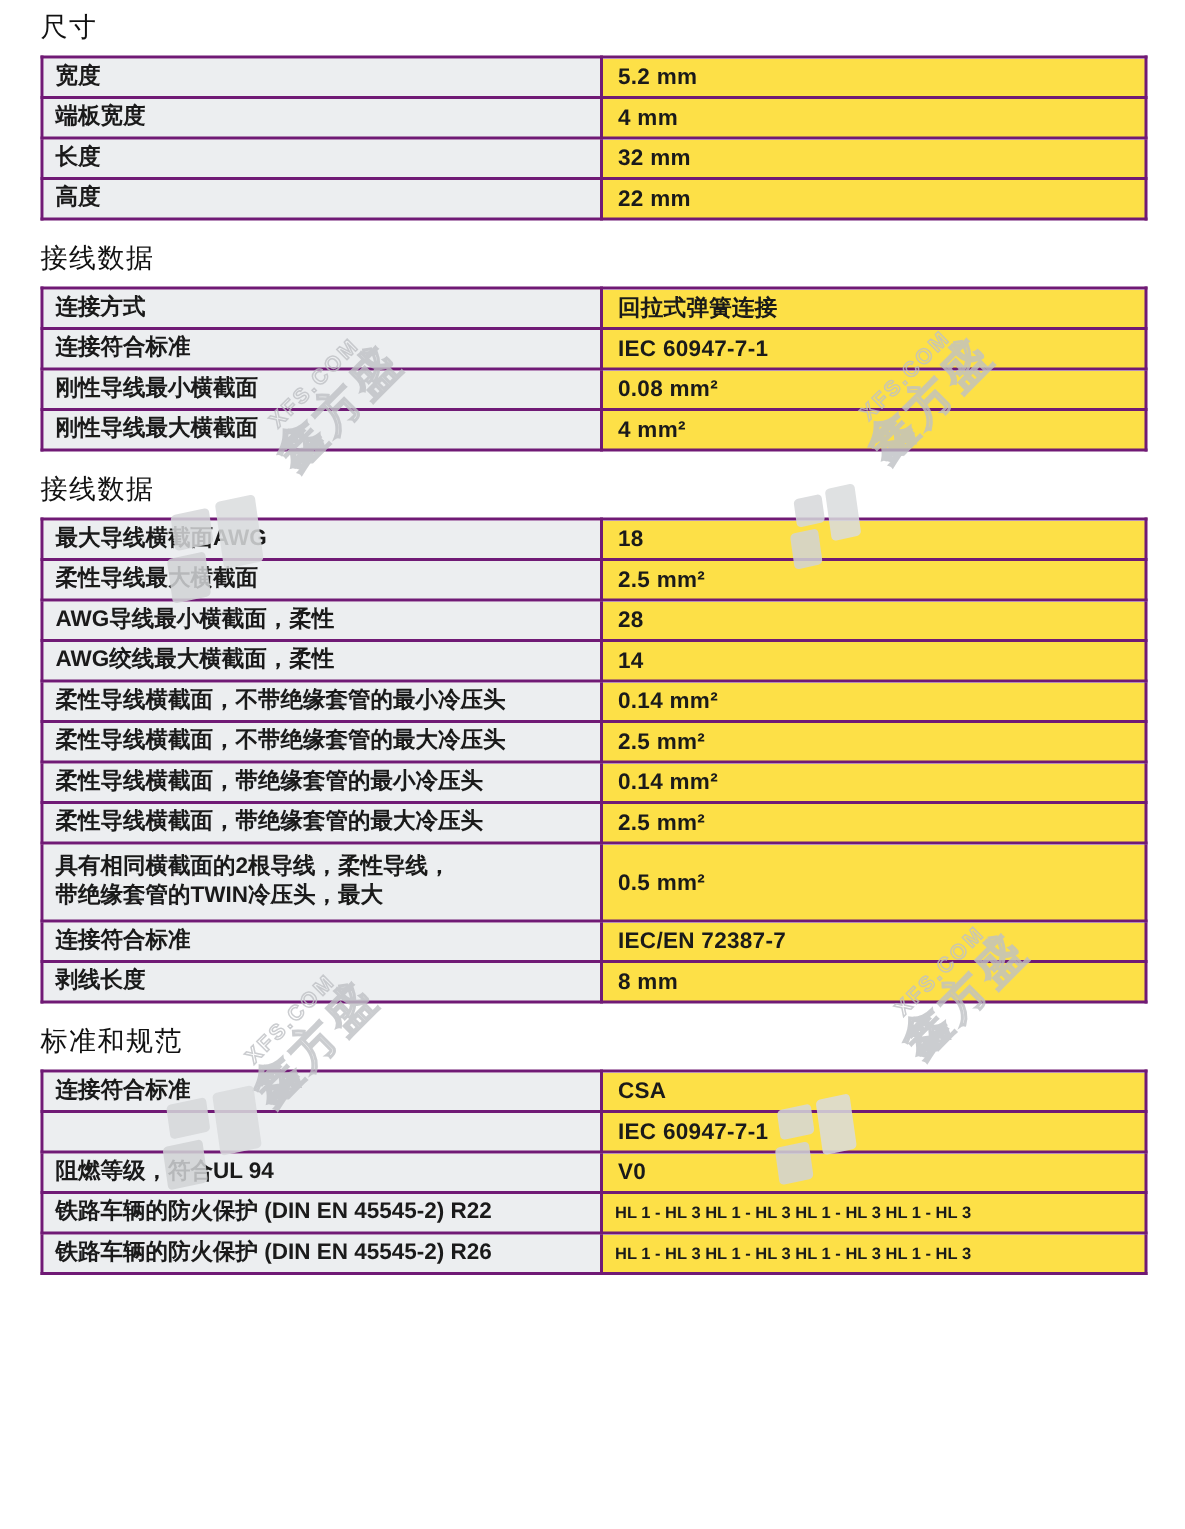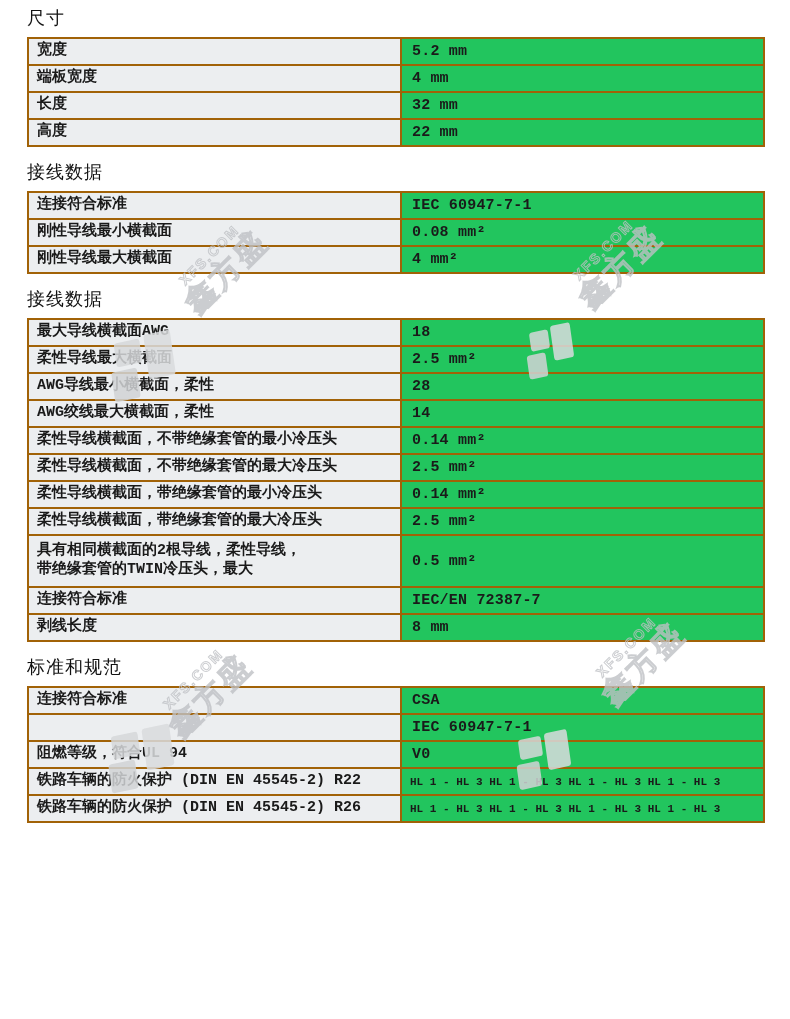--- a/index.html
+++ b/index.html
@@ -26,36 +26,35 @@
 
   table.spec-table {
     width:736px;
     border-collapse:collapse;
     table-layout:fixed;
   }
   table.spec-table col.c-label { width:373px; }
   table.spec-table col.c-value { width:363px; }
 
   table.spec-table td {
-    border:2px solid #a16207;
+    border:2px solid #701a75;
     height:27px;
     font-size:15px;
     font-weight:700;
     vertical-align:middle;
     overflow:hidden;
-    font-family:Liberation Mono, monospace;
   }
   td.label {
     background:#eceef0;
     padding:2px 6px 2px 8px;
     white-space:pre-line;
     line-height:1.25;
   }
   td.value {
-    background:#22c55e;
+    background:#fde047;
     padding:2px 6px 2px 10px;
     letter-spacing:.2px;
   }
   tr.tall td { height:52px; }
   tr.row-hl td.value {
     font-size:11px;
     white-space:nowrap;
     letter-spacing:0;
     padding-left:8px;
   }
@@ -136,20 +135,24 @@
 </table>
 
 <h2 class="sec-title">接线数据</h2>
 <table class="spec-table">
   <colgroup>
       <col class="c-label">
       <col class="c-value">
     </colgroup>
   <tbody>
     <tr>
+      <td class="label">连接方式</td>
+      <td class="value">回拉式弹簧连接</td>
+    </tr>
+    <tr>
       <td class="label">连接符合标准</td>
       <td class="value">IEC 60947-7-1</td>
     </tr>
     <tr>
       <td class="label">刚性导线最小横截面</td>
       <td class="value">0.08 mm²</td>
     </tr>
     <tr>
       <td class="label">刚性导线最大横截面</td>
       <td class="value">4 mm²</td>

